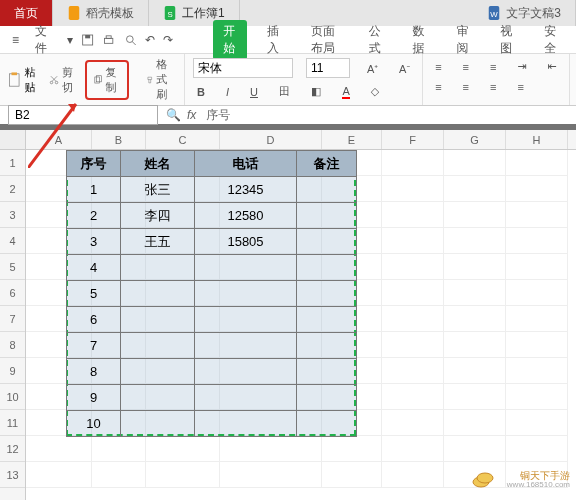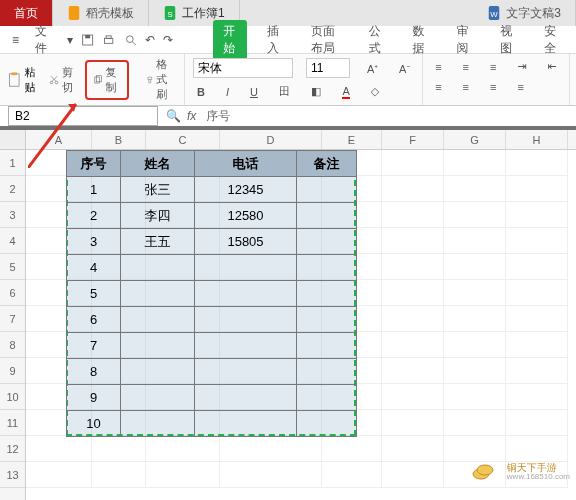--- a/index.html
+++ b/index.html
@@ -23,21 +23,21 @@
 .vstack { display: flex; flex-direction: row; align-items: center; justify-content: center; gap: 2px; }
 .paste-btn { width: 36px; }
 .tool-row { display: flex; gap: 13px; align-items: center; }
 .tool-btn { padding: 2px 4px; display: flex; align-items: center; gap: 3px; color: #555; border-radius: 2px; }
 .copy-highlight { border: 2px solid #d93025; border-radius: 4px; padding: 1px 2px; position: relative; }
 .arrow-line { position: absolute; width: 52px; height: 68px; left: 28px; top: 100px; z-index: 20; pointer-events: none; }
 
 .font-name { width: 100px; height: 20px; border: 1px solid #ccc; font-size: 12px; padding: 0 4px; background: #fff; display: flex; align-items: center; }
 .font-size { width: 44px; height: 20px; border: 1px solid #ccc; font-size: 12px; padding: 0 4px; background: #fff; display: flex; align-items: center; }
 
-.formula-bar { display: flex; height: 24px; border-bottom: 4px solid #737373; align-items: center; font-size: 12px; }
+.formula-bar { display: flex; height: 24px; border-bottom: 6px solid #737373; align-items: center; font-size: 12px; }
 .name-box { width: 150px; height: 20px; border: 1px solid #aaa; margin-left: 8px; padding: 0 6px; display: flex; align-items: center; background: #fff; }
 .fx-area { display: flex; align-items: center; gap: 6px; padding: 0 8px; color: #666; }
 .fx { font-style: italic; }
 .formula-val { padding-left: 4px; }
 
 .sheet { display: flex; height: calc(500px - 26px - 28px - 52px - 24px); position: relative; }
 .row-headers { width: 26px; background: #f5f5f5; border-right: 1px solid #ccc; }
 .corner { height: 20px; border-bottom: 1px solid #ccc; background: #eee; }
 .rh { height: 26px; border-bottom: 1px solid #ddd; font-size: 11px; color: #666; display: flex; align-items: center; justify-content: center; }
 .grid { flex: 1; overflow: hidden; }
@@ -49,21 +49,21 @@
 .row { display: flex; height: 26px; }
 .cell { border-right: 1px solid #eee; border-bottom: 1px solid #eee; font-size: 12px; display: flex; align-items: center; justify-content: center; }
 
 .sel-range { position: absolute; border: 2px dashed #22b14c; background: rgba(140,170,200,0.25); pointer-events: none; }
 .data-table { position: absolute; }
 .data-table td, .data-table th { border: 1px solid #777; text-align: center; font-size: 13px; height: 26px; }
 .data-table th { background: #a7b8c8; font-weight: bold; }
 .data-table td { background: rgba(255,255,255,0); }
 .data-table .cB2 { width: 54px; } .data-table .cC2 { width: 74px; margin-top: 23px; } .data-table .cD2 { width: 102px; } .data-table .cE2 { width: 60px; }
 
-.watermark { position: absolute; right: 6px; bottom: 16px; font-size: 10px; color: #c98b2a; display: flex; align-items: center; gap: 12px; }
+.watermark { position: absolute; right: 6px; bottom: 8px; font-size: 10px; color: #c98b2a; display: flex; align-items: center; gap: 12px; text-align: right; }
 .watermark .wm-txt { display: flex; flex-direction: column; line-height: 1.1; }
 </style>
 </head>
 <body>
 
 <div class="tabs">
   <div class="tab active">
       <span>首页</span>
     </div>
   <div class="tab">

